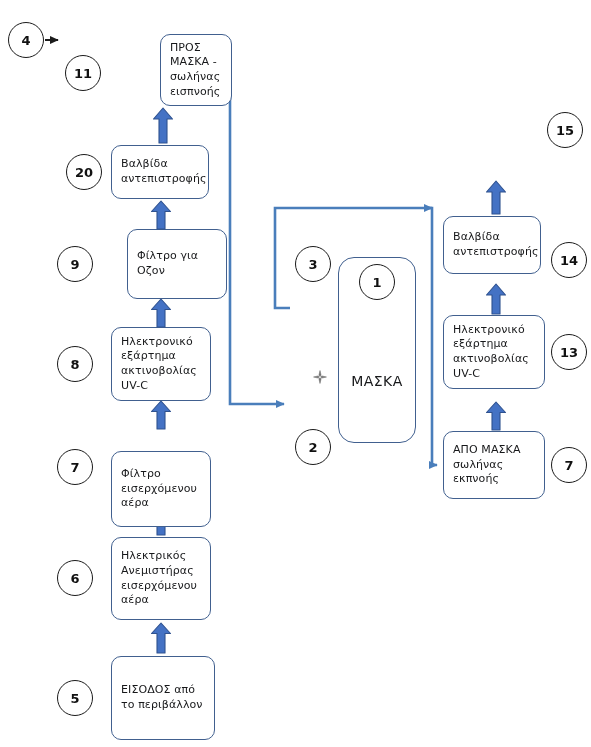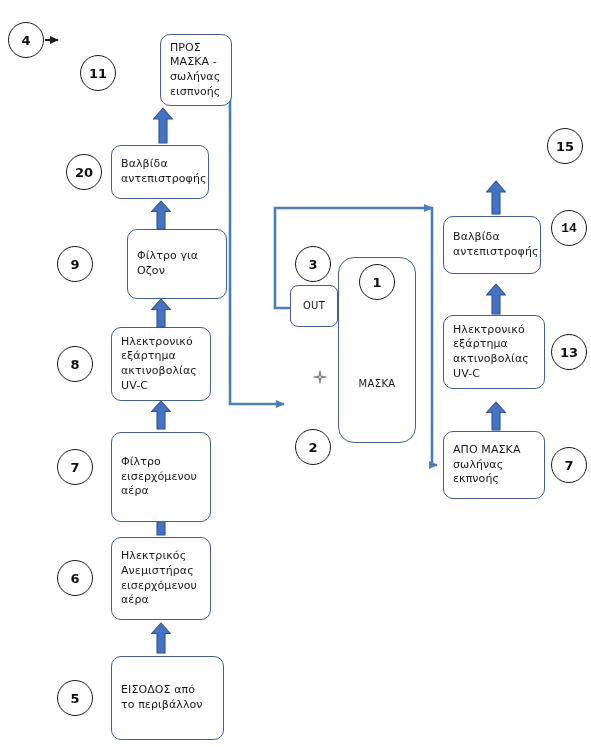--- a/index.html
+++ b/index.html
@@ -39,21 +39,21 @@
     letter-spacing:.3px;
   }
   .box.mask{
     border-radius:16px;
     justify-content:center;
     align-items:flex-end;
     padding-bottom:0;
   }
   .mask .txt{
     text-align:center;
-    font-size:10px;
+    font-size:14px;
     letter-spacing:.4px;
     transform:translateY(-52px);
   }
   
   .circ{
     position:absolute;
     box-sizing:border-box;
     width:36px;height:36px;
     border:1.5px solid #1b1b1b;
     border-radius:50%;
@@ -87,21 +87,21 @@
     </defs>
 
     <path d="M200,63 L230,63 L230,404 L284,404" fill="none" stroke="#4a7ebb" stroke-width="2.6" stroke-linejoin="miter" marker-end="url(#ah)"></path>
 
     <path d="M290,308 L275,308 L275,208 L432,208" fill="none" stroke="#4a7ebb" stroke-width="2.6" stroke-linejoin="miter" marker-end="url(#ah)"></path>
     <path d="M425,208 L432,208 L432,465 L437,465" fill="none" stroke="#4a7ebb" stroke-width="2.6" stroke-linejoin="miter" marker-end="url(#ah)"></path>
 
     <path d="M45,40 L58,40" fill="none" stroke="#1b1b1b" stroke-width="2" marker-end="url(#ahk)"></path>
   </svg>
 
-  <div class="box" style="left:111px;top:656px;width:113px;height:84px;">
+  <div class="box" style="left:111px;top:656px;width:104px;height:84px;">
     <span class="txt">ΕΙΣΟΔΟΣ από<br>το περιβάλλον</span>
   </div>
   <div class="circ" style="left:57px;top:680px;">
     <span>5</span>
   </div>
 
   <div class="uparrow" style="left:150px;top:622px;width:22px;height:32px;">
     <svg viewBox="0 0 22 32" width="22" height="32" xmlns="http://www.w3.org/2000/svg">
       <path d="M11,1 L20.5,11.5 L15,11.5 L15,31 L7,31 L7,11.5 L1.5,11.5 Z" fill="#4472c4" stroke="#2f528f" stroke-width="1.1" stroke-linejoin="round"></path>
     </svg>
@@ -113,21 +113,21 @@
   <div class="circ" style="left:57px;top:560px;">
     <span>6</span>
   </div>
 
   <div class="uparrow" style="left:150px;top:505px;width:22px;height:31px;">
     <svg viewBox="0 0 22 31" width="22" height="31" xmlns="http://www.w3.org/2000/svg">
       <path d="M11,1 L20.5,11.5 L15,11.5 L15,30 L7,30 L7,11.5 L1.5,11.5 Z" fill="#4472c4" stroke="#2f528f" stroke-width="1.1" stroke-linejoin="round"></path>
     </svg>
   </div>
 
-  <div class="box" style="left:111px;top:432px;width:100px;height:90px;">
+  <div class="box" style="left:111px;top:451px;width:100px;height:76px;">
     <span class="txt">Φίλτρο<br>εισερχόμενου<br>αέρα</span>
   </div>
   <div class="circ" style="left:57px;top:449px;">
     <span>7</span>
   </div>
 
   <div class="uparrow" style="left:150px;top:400px;width:22px;height:30px;">
     <svg viewBox="0 0 22 30" width="22" height="30" xmlns="http://www.w3.org/2000/svg">
       <path d="M11,1 L20.5,11.5 L15,11.5 L15,29 L7,29 L7,11.5 L1.5,11.5 Z" fill="#4472c4" stroke="#2f528f" stroke-width="1.1" stroke-linejoin="round"></path>
     </svg>
@@ -168,38 +168,35 @@
 
   <div class="uparrow" style="left:152px;top:107px;width:22px;height:37px;">
     <svg viewBox="0 0 22 37" width="22" height="37" xmlns="http://www.w3.org/2000/svg">
       <path d="M11,1 L20.5,12 L15,12 L15,36 L7,36 L7,12 L1.5,12 Z" fill="#4472c4" stroke="#2f528f" stroke-width="1.1" stroke-linejoin="round"></path>
     </svg>
   </div>
 
   <div class="box" style="left:128px;top:34px;width:72px;height:72px;margin-left:32px;">
     <span class="txt">ΠΡΟΣ<br>ΜΑΣΚΑ  -<br>σωλήνας<br>εισπνοής</span>
   </div>
-  <div class="circ" style="left:80px;top:55px;justify-content:center;">
+  <div class="circ" style="left:65px;top:55px;justify-content:center;">
     <span>11</span>
   </div>
 
   <div class="circ" style="left:8px;top:22px;">
     <span>4</span>
   </div>
 
   <div class="box mask" style="left:338px;top:257px;width:78px;height:186px;">
     <span class="txt">ΜΑΣΚΑ</span>
   </div>
   <div class="circ thin" style="left:359px;top:264px;">
     <span>1</span>
   </div>
 
-  <div class="box io" style="left:290px;top:285px;width:48px;height:42px;">
-    <span class="txt">OUT</span>
-  </div>
   <div class="circ thin" style="left:295px;top:246px;">
     <span>3</span>
   </div>
 
   <div class="circ thin" style="left:295px;top:429px;">
     <span>2</span>
   </div>
 
   <div class="cursor" style="left:313px;top:369px;width:14px;height:14px;">
     <svg viewBox="0 0 14 14" width="14" height="14" xmlns="http://www.w3.org/2000/svg">
@@ -230,27 +227,27 @@
 
   <div class="uparrow" style="left:485px;top:283px;width:22px;height:32px;">
     <svg viewBox="0 0 22 32" width="22" height="32" xmlns="http://www.w3.org/2000/svg">
       <path d="M11,1 L20.5,12 L15,12 L15,31 L7,31 L7,12 L1.5,12 Z" fill="#4472c4" stroke="#2f528f" stroke-width="1.1" stroke-linejoin="round"></path>
     </svg>
   </div>
 
   <div class="box" style="left:443px;top:216px;width:98px;height:58px;">
     <span class="txt">Βαλβίδα<br>αντεπιστροφής</span>
   </div>
-  <div class="circ" style="left:551px;top:210px;font-family:Liberation Mono, monospace;">
+  <div class="circ" style="left:551px;top:242px;">
     <span>14</span>
   </div>
 
   <div class="uparrow" style="left:485px;top:180px;width:22px;height:35px;">
     <svg viewBox="0 0 22 35" width="22" height="35" xmlns="http://www.w3.org/2000/svg">
       <path d="M11,1 L20.5,12 L15,12 L15,34 L7,34 L7,12 L1.5,12 Z" fill="#4472c4" stroke="#2f528f" stroke-width="1.1" stroke-linejoin="round"></path>
     </svg>
   </div>
 
-  <div class="circ" style="left:547px;top:128px;">
+  <div class="circ" style="left:547px;top:112px;">
     <span>15</span>
   </div>
 
 </div>
 
 </body></html>

